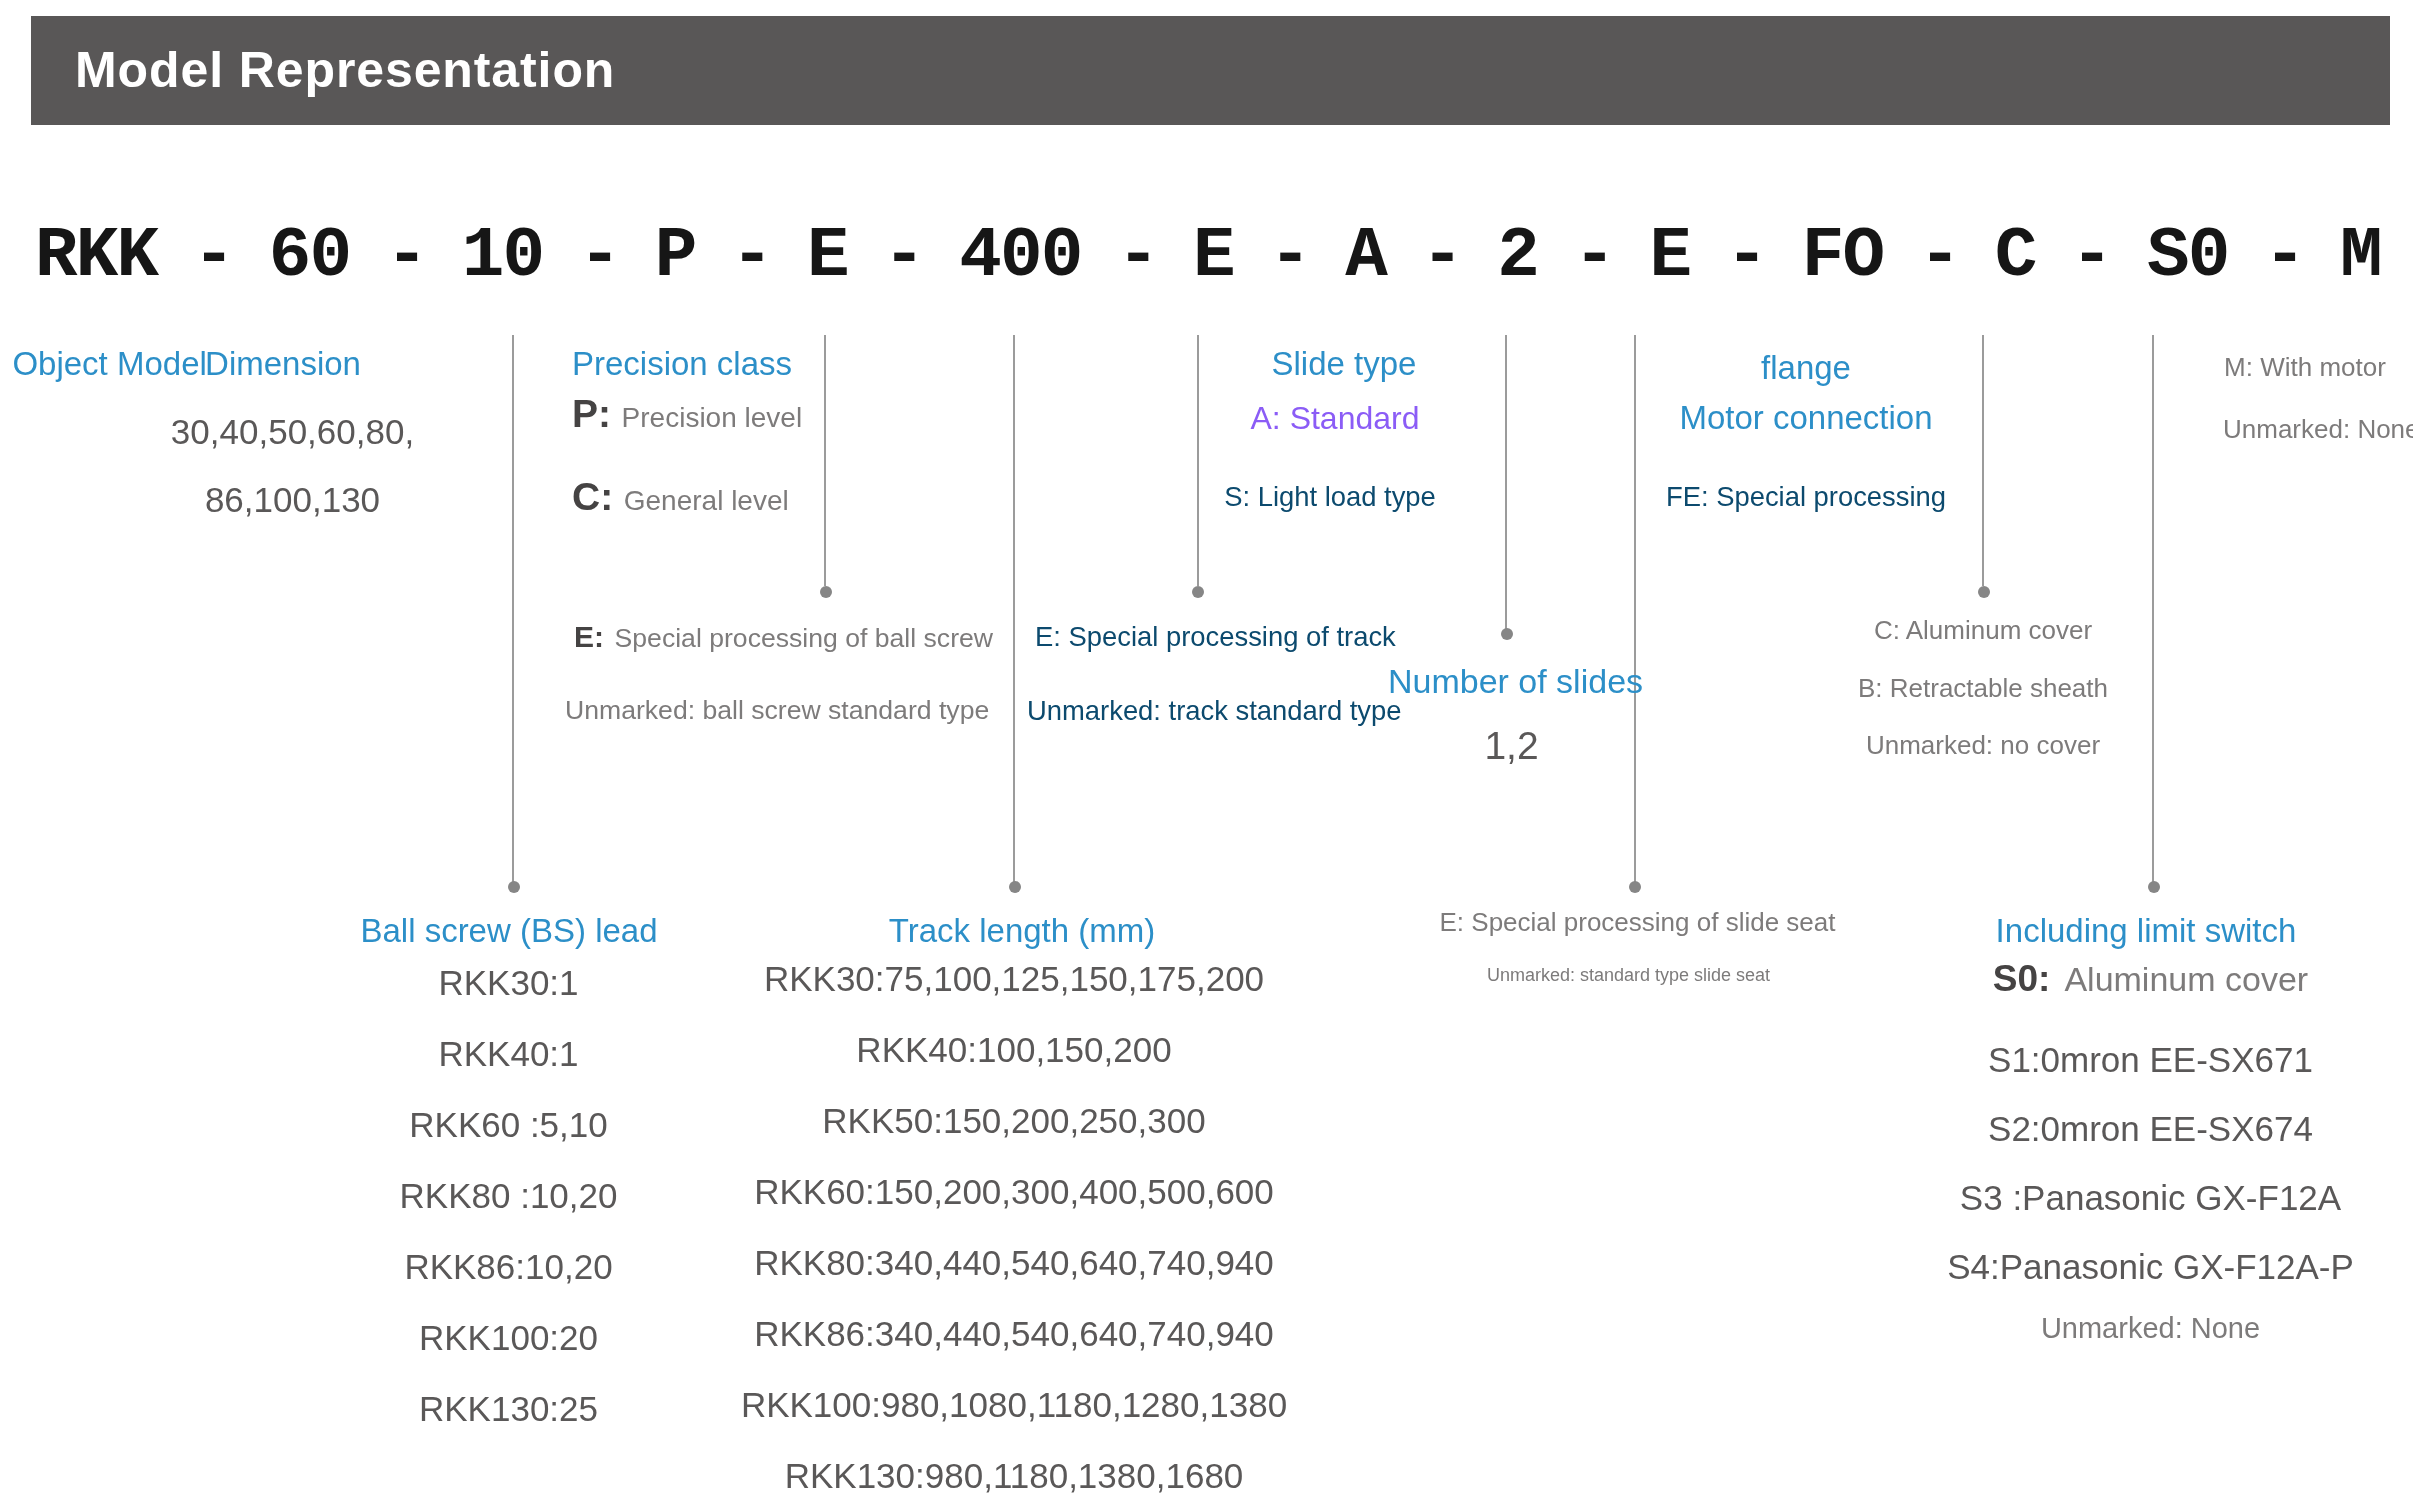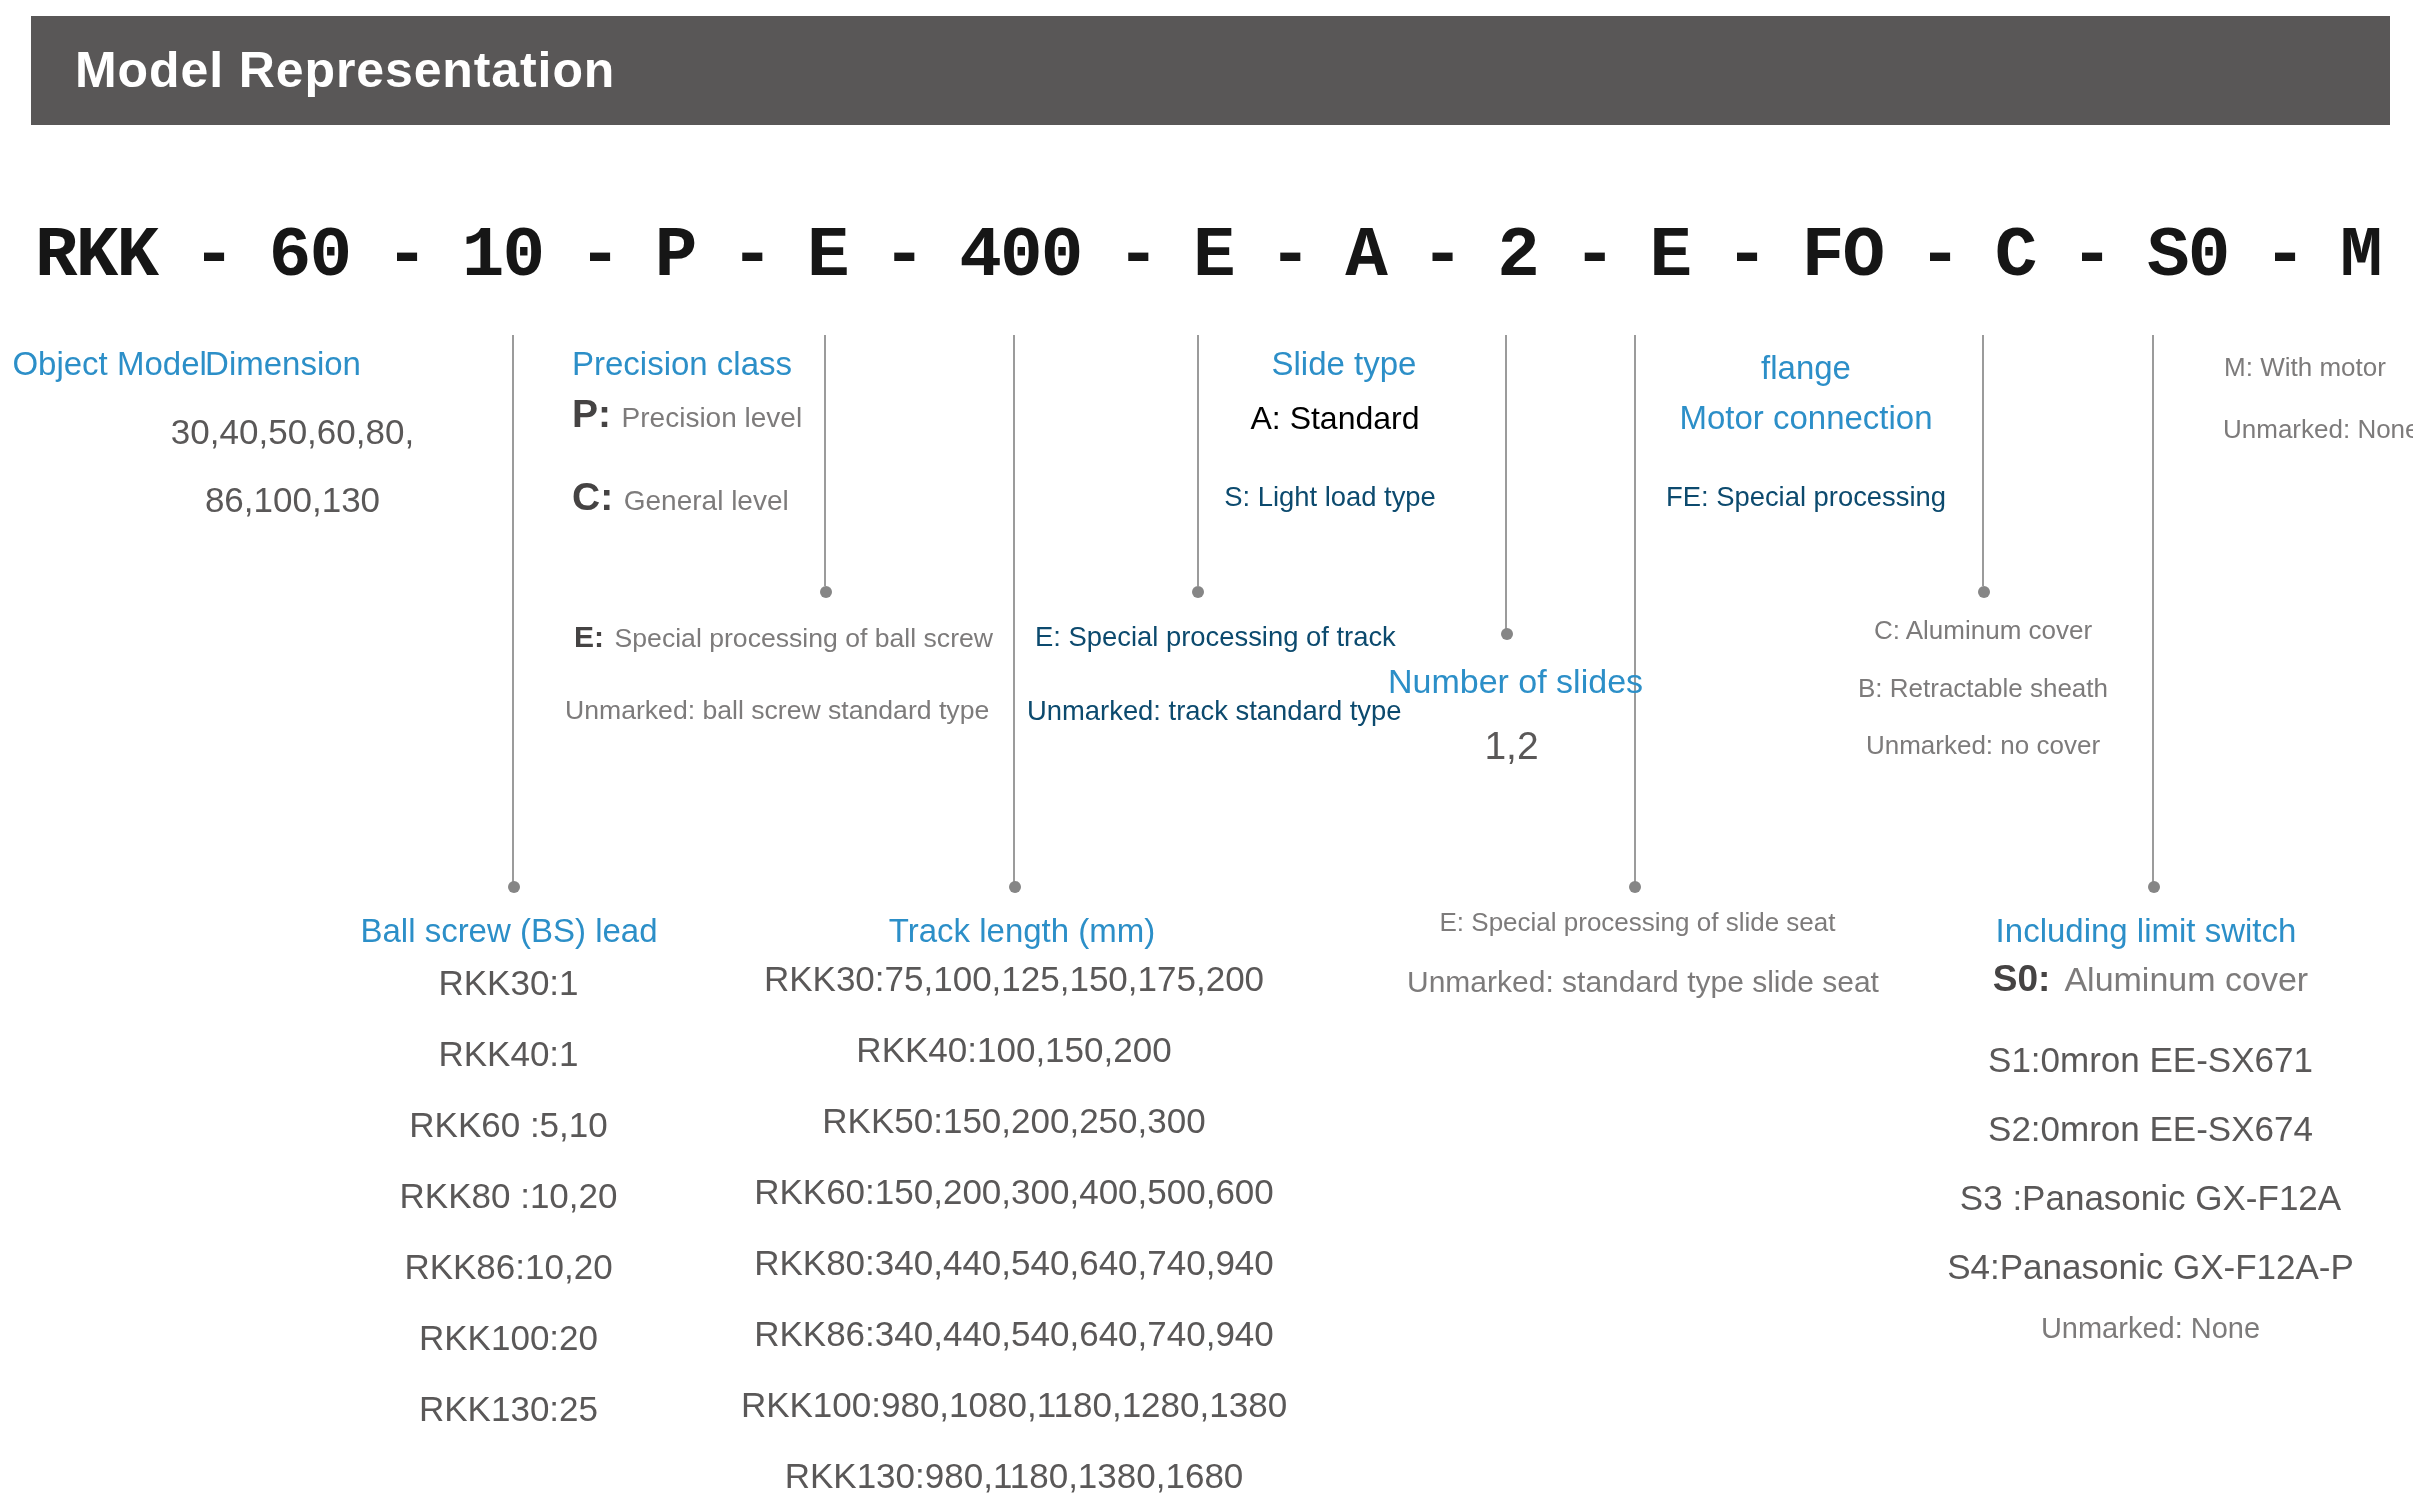--- a/index.html
+++ b/index.html
@@ -23,21 +23,21 @@
 
   .line{position:absolute;width:1.8px;background:var(--line-gray);}
   .dot{position:absolute;width:12.4px;height:12.4px;border-radius:50%;background:#868686;}
 
   .abs{position:absolute;}
   .ctr{text-align:center;}
   .blue-title{color:var(--accent);font-size:33px;white-space:nowrap;}
   .val{color:var(--val-gray);font-size:35px;white-space:nowrap;}
   .desc{color:var(--desc-gray);font-size:26.6px;white-space:nowrap;}
   .desc-md{color:#0c4a6e;font-size:27.4px;white-space:nowrap;}
-  .desc-lg{color:#000000;font-size:32px;white-space:nowrap;}
+  .desc-lg{color:#8b5cf6;font-size:32px;white-space:nowrap;}
   .keyrow{display:flex;align-items:baseline;gap:10.6px;white-space:nowrap;}
   .key-big{font-size:39px;font-weight:700;color:var(--key-ink);}
   .key-mid{font-size:30px;font-weight:700;color:var(--key-ink);}
   .list{display:flex;flex-direction:column;}
   .list .val{line-height:71px;}
   .list-ls .val{line-height:69px;}
   .s0row{display:flex;justify-content:center;align-items:baseline;gap:14px;}
   .s0key{font-size:37px;font-weight:700;color:var(--key-ink);}
   .s0desc{font-size:34px;color:var(--desc-gray);white-space:nowrap;}
 </style>
@@ -141,21 +141,21 @@
   <div class="abs desc-md ctr" style="left:1651px;top:481px;width:310px;">FE: Special processing</div>
 
   <div class="abs desc ctr" style="left:1828px;top:615px;width:310px;font-size:26px;">C: Aluminum cover</div>
   <div class="abs desc ctr" style="left:1828px;top:673px;width:310px;font-size:26px;">B: Retractable sheath</div>
   <div class="abs desc ctr" style="left:1828px;top:730px;width:310px;font-size:26px;">Unmarked: no cover</div>
 
   <div class="abs desc ctr" style="left:2199px;top:352px;width:212px;font-size:26px;">M: With motor</div>
   <div class="abs desc" style="left:2223px;top:414px;font-size:26px;">Unmarked: None</div>
 
   <div class="abs desc ctr" style="left:1416px;top:907px;width:443px;font-size:26px;">E: Special processing of slide seat</div>
-  <div class="abs desc ctr" style="left:1407px;top:965px;width:443px;font-size:30px;">Unmarked: standard type slide seat</div>
+  <div class="abs desc ctr" style="left:1407px;top:965px;width:443px;font-size:18px;">Unmarked: standard type slide seat</div>
 
   <div class="abs blue-title ctr" style="left:354px;top:912px;width:310px;">Ball screw (BS) lead</div>
   <div class="abs list ctr" style="left:358px;top:947px;width:301px;">
     <div class="val">RKK30:1</div>
     <div class="val">RKK40:1</div>
     <div class="val">RKK60 :5,10</div>
     <div class="val">RKK80 :10,20</div>
     <div class="val">RKK86:10,20</div>
     <div class="val">RKK100:20</div>
     <div class="val">RKK130:25</div>

